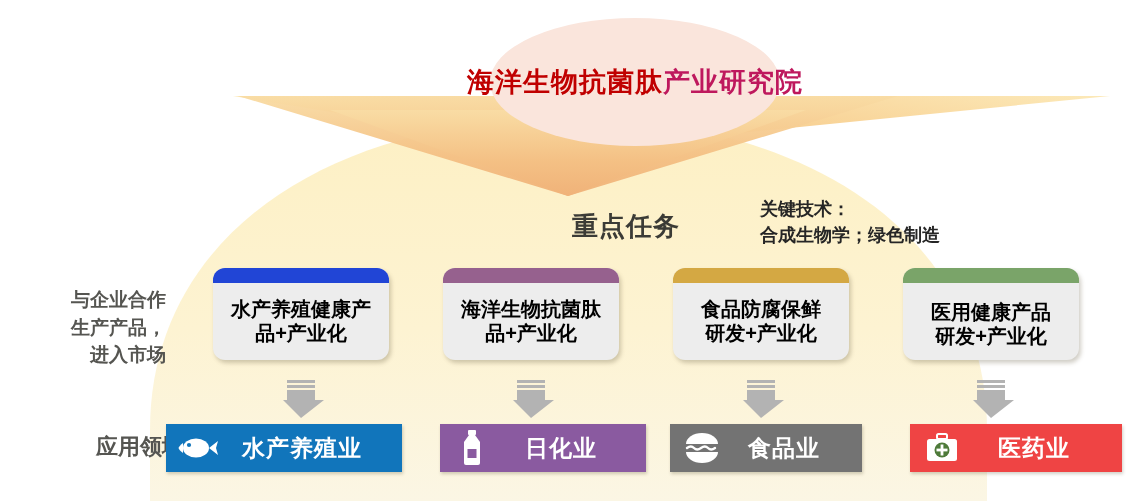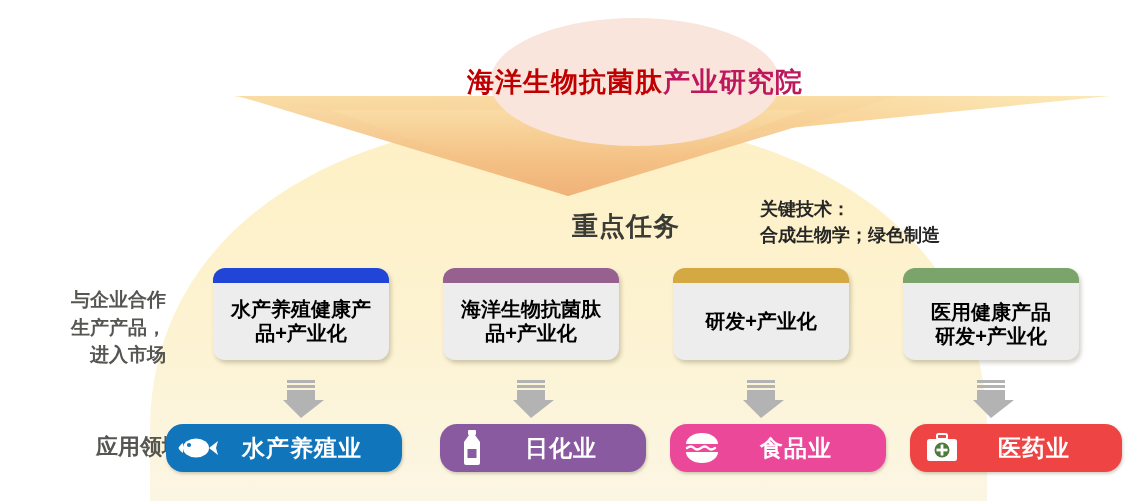--- a/index.html
+++ b/index.html
@@ -101,21 +101,21 @@
     white-space: nowrap;
   }
 
   
   .arrow { position: absolute; width: 46px; height: 46px; z-index: 5; }
 
   
   .ind-bar {
     position: absolute;
     height: 48px;
-    border-radius: 17px;
+    border-radius: 0;
     display: flex; align-items: center;
     z-index: 5;
     box-shadow: 1px 2px 3px rgba(80,70,40,0.25);
   }
   .ind-icon {
     width: 44px; height: 44px;
     flex: 0 0 44px;
     margin-left: 10px;
     display: flex; align-items: center; justify-content: center;
   }
@@ -200,20 +200,21 @@
     <div class="card-head" style="background: rgb(150, 97, 142);"></div>
     <div class="card-body">
       <span>海洋生物抗菌肽</span>
       <span>品+产业化</span>
     </div>
   </div>
 
   <div class="card" style="left:673px;  top:268px;">
     <div class="card-head" style="background: rgb(212, 168, 67);"></div>
     <div class="card-body">
+      <span>食品防腐保鲜</span>
       <span>研发+产业化</span>
     </div>
   </div>
 
   <div class="card" style="left:903px;  top:268px;gap:6px;">
     <div class="card-head" style="background: rgb(122, 164, 105);"></div>
     <div class="card-body">
       <span>医用健康产品</span>
       <span>研发+产业化</span>
     </div>
@@ -248,21 +249,21 @@
     <span class="ind-icon">
       <svg width="26" height="36" viewBox="0 0 26 36">
         <rect x="9" y="0" width="8" height="5" rx="1" fill="#ffffff"></rect>
         <path d="M10,5 h6 l5,7 v21 a2,2 0 0 1 -2,2 h-12 a2,2 0 0 1 -2,-2 v-21 z" fill="#ffffff"></path>
         <rect x="8.5" y="19" width="9" height="9" fill="#8a5aa0"></rect>
       </svg>
     </span>
     <span class="ind-text">日化业</span>
   </div>
 
-  <div class="ind-bar" style="left: 670px; top: 424px; width: 216px; background: #ec4899;">
+  <div class="ind-bar" style="left: 670px; top: 424px; width: 192px; background: #737373;">
     <span class="ind-icon">
       <svg width="36" height="32" viewBox="0 0 36 32">
         <path d="M2,12 A16,11 0 0 1 34,12 Z" fill="#ffffff"></path>
         <path d="M2,20 A16,11 0 0 0 34,20 Z" fill="#ffffff"></path>
         <path d="M3,16 q4,-3 7,0 t7,0 t7,0 t7,0" stroke="#ffffff" stroke-width="2.4" fill="none" stroke-linecap="round"></path>
       </svg>
     </span>
     <span class="ind-text">食品业</span>
   </div>
 

